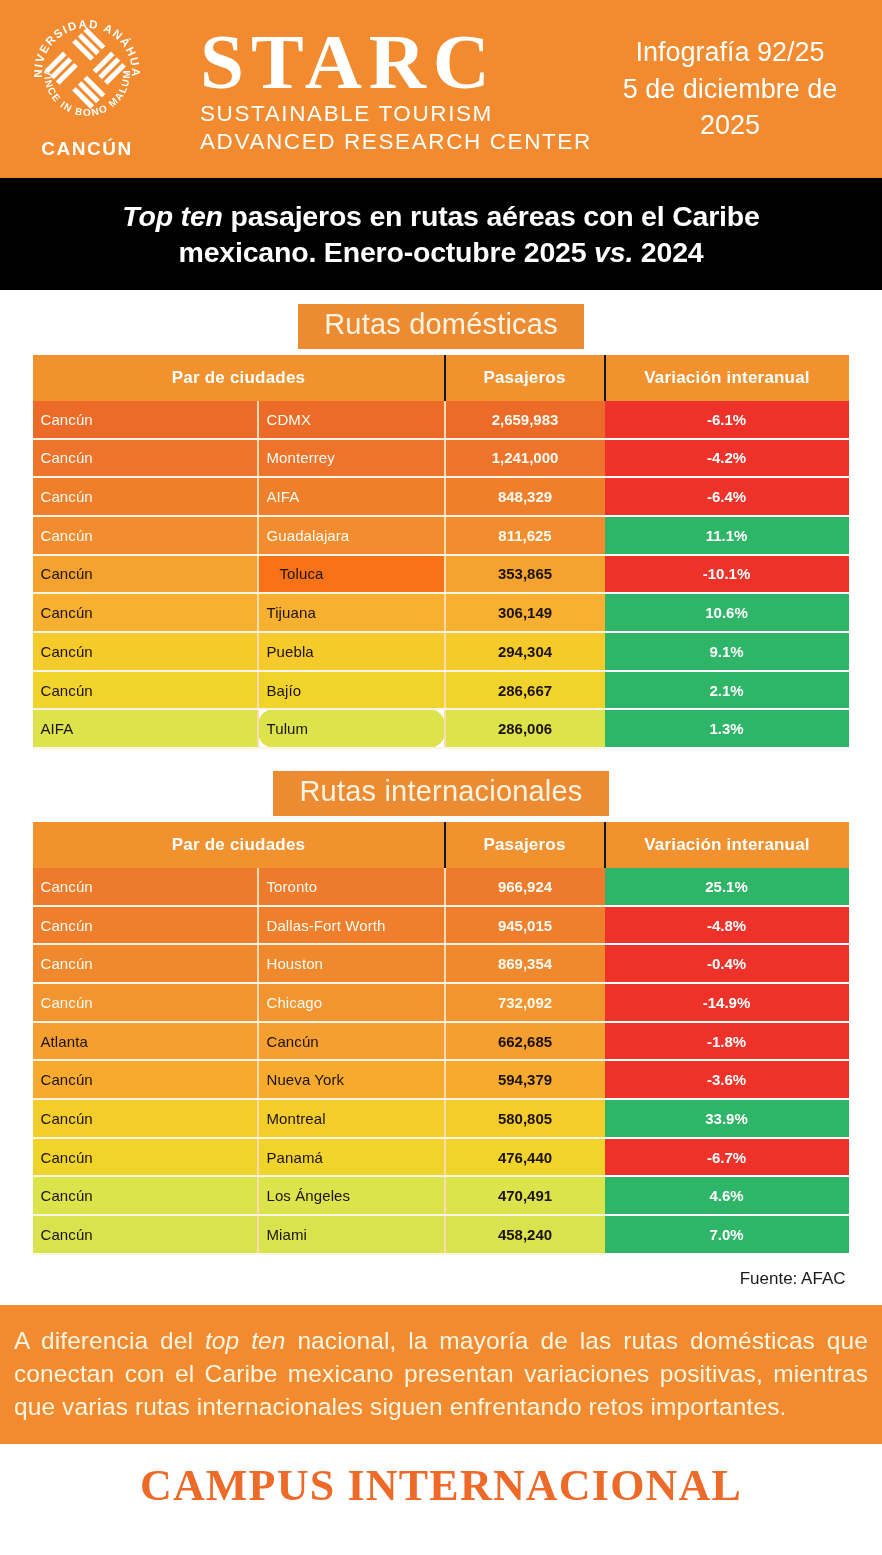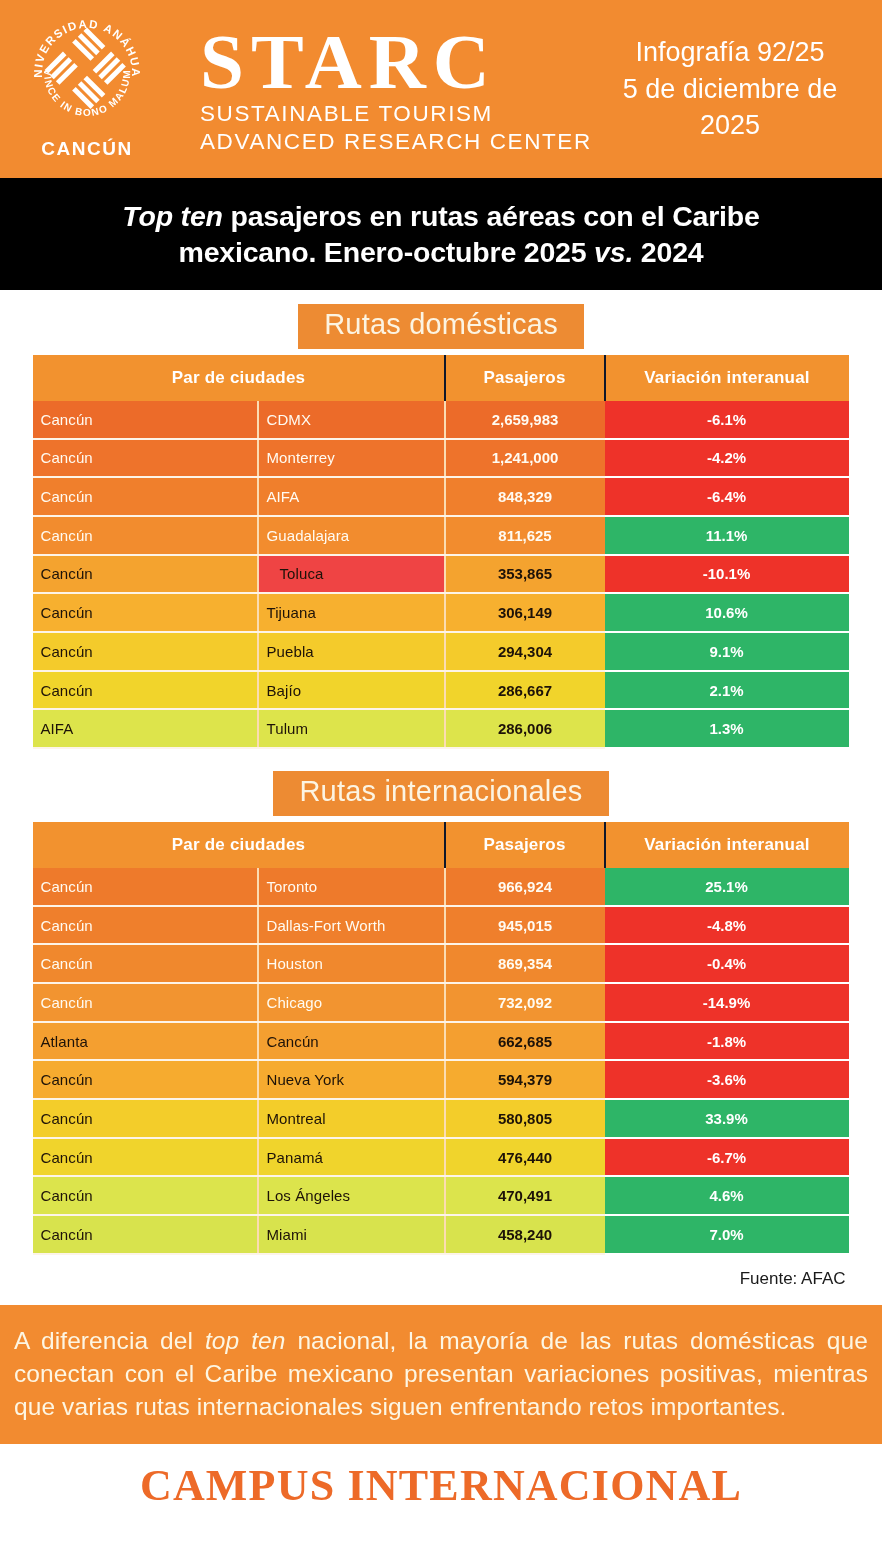--- a/index.html
+++ b/index.html
@@ -310,21 +310,21 @@
         <td class="var neg">-6.4%</td>
       </tr>
       <tr class="drow">
         <td class="city" style="background: rgb(242, 140, 46);">Cancún</td>
         <td class="city" style="background: rgb(242, 140, 46);">Guadalajara</td>
         <td class="pax" style="background: rgb(242, 140, 46);">811,625</td>
         <td class="var pos">11.1%</td>
       </tr>
       <tr class="drow">
         <td class="city dark" style="background: rgb(244, 163, 47);">Cancún</td>
-        <td class="city dark" style="background: #ef4444; padding-left: 20px;">Toluca</td>
+        <td class="city dark" style="background: #f97316; padding-left: 20px;">Toluca</td>
         <td class="pax dark" style="background: rgb(244, 163, 47);">353,865</td>
         <td class="var neg">-10.1%</td>
       </tr>
       <tr class="drow">
         <td class="city dark" style="background: rgb(247, 176, 47);">Cancún</td>
         <td class="city dark" style="background: rgb(247, 176, 47);">Tijuana</td>
         <td class="pax dark" style="background: rgb(247, 176, 47);">306,149</td>
         <td class="var pos">10.6%</td>
       </tr>
       <tr class="drow">
@@ -334,21 +334,21 @@
         <td class="var pos">9.1%</td>
       </tr>
       <tr class="drow">
         <td class="city dark" style="background: rgb(241, 212, 43);">Cancún</td>
         <td class="city dark" style="background: rgb(241, 212, 43);">Bajío</td>
         <td class="pax dark" style="background: rgb(241, 212, 43);">286,667</td>
         <td class="var pos">2.1%</td>
       </tr>
       <tr class="drow">
         <td class="city dark" style="background: rgb(221, 228, 75);">AIFA</td>
-        <td class="city dark" style="background: rgb(221, 228, 75);">Tulum</td>
+        <td class="city dark" style="background: rgb(221, 228, 75); border-radius: 16px;">Tulum</td>
         <td class="pax dark" style="background: rgb(221, 228, 75);">286,006</td>
         <td class="var pos">1.3%</td>
       </tr>
     </tbody>
 </table>
 
 <div style="height:22px"></div>
 <div class="pill-wrap">
   <div class="pill">Rutas internacionales</div>
 </div>

